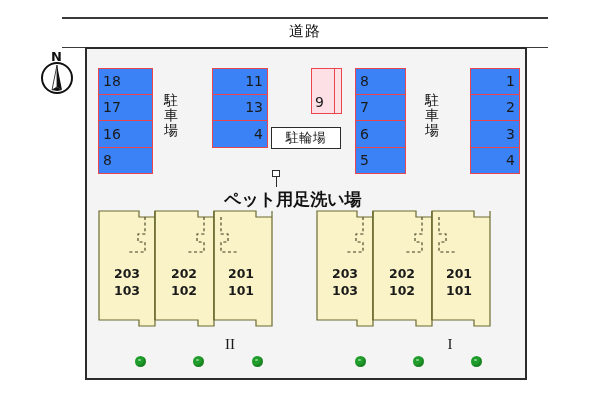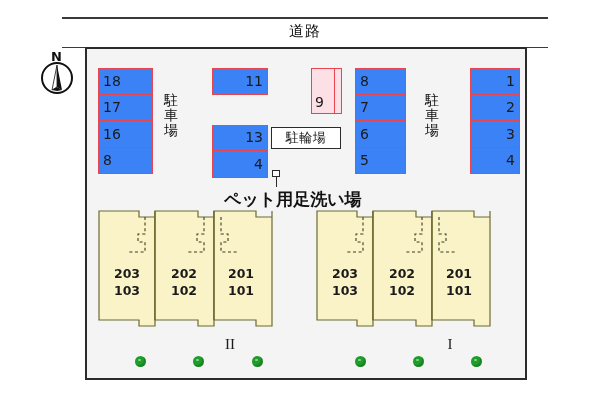--- a/index.html
+++ b/index.html
@@ -237,21 +237,21 @@
   </div>
 
   <div class="vtext" style="left:163px; top:93px;">
     <span>駐</span>
     <span>車</span>
     <span>場</span>
   </div>
 
   <div class="stall-col" style="left:212px; top:68px; width:56px; height:136px;">
     <div class="stall ar" style="height:26.5px;">11</div>
-    <div class="stall ar" style="height:26.5px;margin-top:30px;">13</div>
+    <div class="stall ar" style="height:26.5px;">13</div>
     <div class="stall ar" style="height:26.5px;">4</div>
   </div>
 
   <div class="stall-tall" style="left:277px; top:68px; width:29px; height:46px;margin-left:36px;">10</div>
   <div class="stall-tall" style="left:311px; top:68px; width:24px; height:46px;">9</div>
 
   <div class="bike-box" style="left:271px; top:127px; width:70px; height:22px;">駐輪場</div>
 
   <div class="pet-marker" style="left:272px; top:170px;"></div>
   <div class="pet-stem" style="left:276px; top:177px;"></div>

